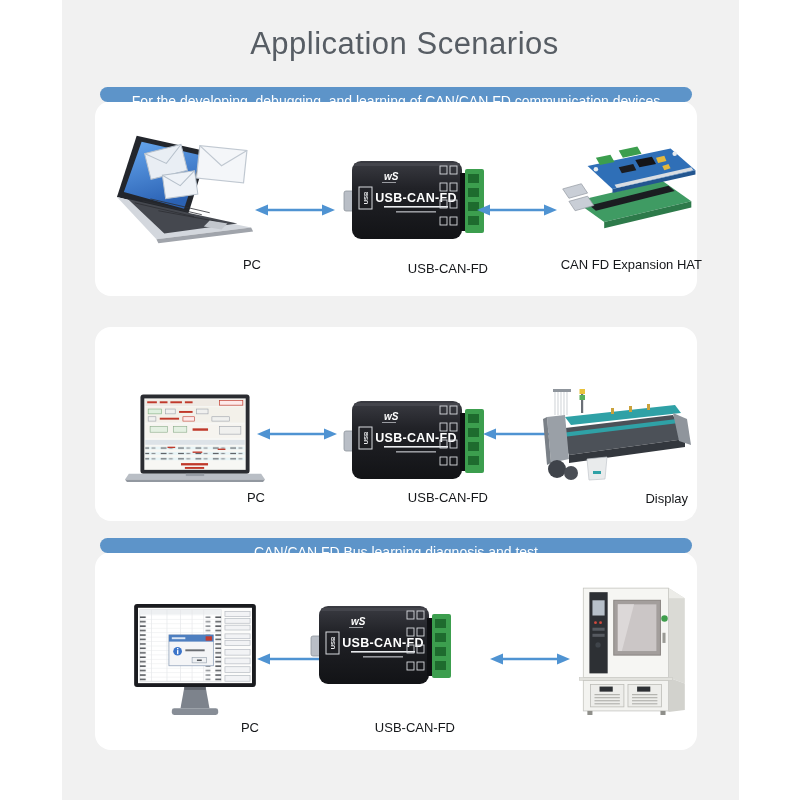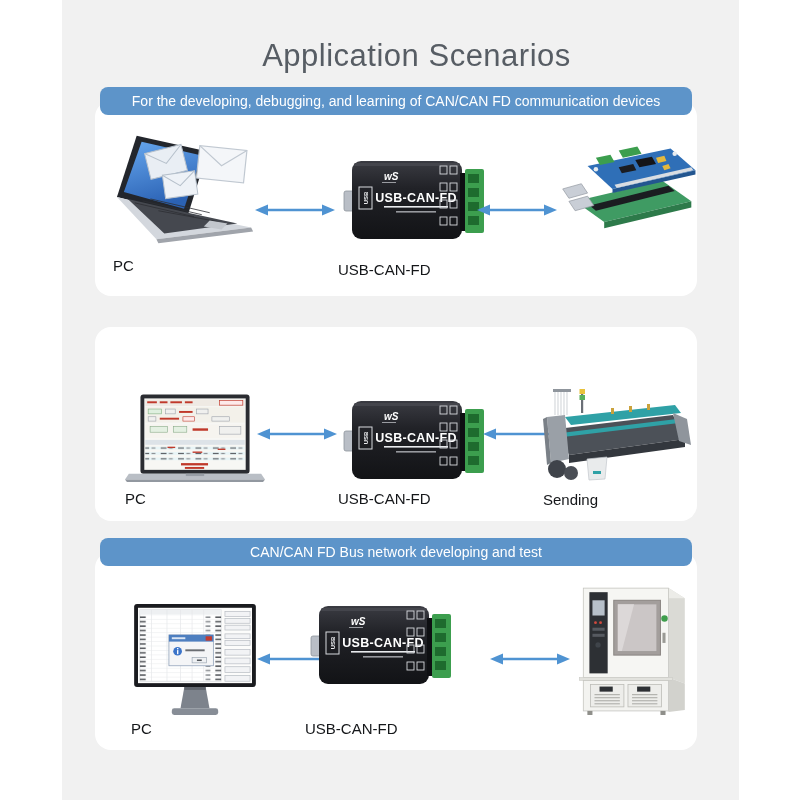--- a/index.html
+++ b/index.html
@@ -1,28 +1,28 @@
 <!DOCTYPE html>
 <html><head>
 <meta charset="utf-8">
 <style>
   html,body{margin:0;padding:0;}
   body{width:800px;height:800px;background:#ffffff;font-family:"Liberation Sans",sans-serif;}
   .stage{position:relative;width:800px;height:800px;background:#ffffff;overflow:hidden;}
   .panel{position:absolute;left:62px;top:0;width:677px;height:800px;background:#f1f1f1;}
-  .title{position:absolute;left:62px;top:22px;width:677px;margin:16px;text-align:center;
+  .title{position:absolute;left:62px;top:22px;width:677px;margin:4px;text-align:center;
          font-size:31px;font-weight:500;color:#575d64;letter-spacing:.5px;}
   .card{position:absolute;left:95px;width:602px;}
-  .card-head{position:absolute;top:0;left:5px;right:5px;height:28px;background:#5d94c9;
+  .card-head{position:absolute;top:0;left:5px;right:5px;height:15px;background:#5d94c9;
              border-radius:8px;color:#fff;font-size:14px;line-height:28px;text-align:center;
              z-index:2;white-space:nowrap;}
   .card-body{position:absolute;left:0;right:0;top:14px;bottom:0;background:#fff;border-radius:16px;z-index:1;}
   .fig{position:absolute;z-index:3;}
   .fig svg{display:block;width:100%;height:100%;}
-  .cap{position:absolute;z-index:3;text-align:left;font-size:15px;color:#15171a;white-space:nowrap;}
+  .cap{position:absolute;z-index:3;text-align:right;font-size:13px;color:#15171a;white-space:nowrap;}
   .arrow{position:absolute;z-index:3;width:80px;height:14px;}
   .arrow svg{display:block;width:100%;height:100%;}
   .hidden-defs{position:absolute;width:0;height:0;overflow:hidden;}
 </style>
 </head>
 <body>
 
 <div class="stage">
   <div class="panel"></div>
   <h1 class="title">Application Scenarios</h1>
@@ -158,20 +158,21 @@
         <polygon points="62,15 80,11 84,18 66,22" fill="#3c9e4e"></polygon>
         <polygon points="78,24 94,21 98,28 82,31" fill="#141519"></polygon>
         <polygon points="62,31 76,28 79,34 65,37" fill="#1b1d22"></polygon>
         <polygon points="98,22 106,20 108,25 100,27" fill="#e5b93e"></polygon>
         <polygon points="104,30 110,28 112,32 106,34" fill="#e5b93e"></polygon>
         <polygon points="58,48 132,31 134,34 60,51" fill="#d9dde2"></polygon>
         <circle cx="40" cy="33" r="2.2" fill="#e8ecf0"></circle>
         <circle cx="116" cy="18" r="2.2" fill="#e8ecf0"></circle>
       </svg>
     </figure>
+    <figcaption class="cap" style="left:427px;top:170px;width:180px;">CAN FD Expansion HAT</figcaption>
   </section>
 
   <section class="card" style="top:313px;height:208px;">
     <div class="card-body"></div>
 
     <figure class="fig" style="left:30px;top:76px;width:140px;height:98px;margin:0;">
       <svg viewBox="0 0 145 94" preserveAspectRatio="xMidYMid meet">
         <rect x="16" y="2" width="113" height="82" rx="3" fill="#2a2c31"></rect>
         <rect x="20" y="6" width="105" height="74" fill="#f7f7f4"></rect>
         <rect x="21" y="7" width="103" height="7" fill="#efeae4"></rect>
@@ -255,25 +256,25 @@
         <polygon points="26,50 142,36 144,40 28,54" fill="#2fa1a6"></polygon>
         <polygon points="12,34 30,32 34,76 16,80" fill="#9aa0a7"></polygon>
         <polygon points="8,36 12,34 16,80 12,82" fill="#7a8087"></polygon>
         <polygon points="138,30 152,36 156,62 144,58" fill="#8f959c"></polygon>
         <circle cx="22" cy="86" r="9" fill="#3f434a"></circle>
         <circle cx="36" cy="90" r="7" fill="#4a4e55"></circle>
         <polygon points="52,76 72,74 70,96 54,97" fill="#e9ebec" stroke="#c2c6cb" stroke-width="0.7"></polygon>
         <rect x="58" y="88" width="8" height="3" fill="#2fa1a6"></rect>
       </svg>
     </figure>
-    <figcaption class="cap" style="left:448px;top:178px;width:145px;">Sending</figcaption>
+    <figcaption class="cap" style="left:448px;top:178px;width:145px;">Display</figcaption>
   </section>
 
   <section class="card" style="top:538px;height:212px;">
-    <div class="card-head">CAN/CAN FD Bus network developing and test</div>
+    <div class="card-head">CAN/CAN FD Bus learning diagnosis and test</div>
     <div class="card-body"></div>
 
     <figure class="fig" style="left:36px;top:64px;width:128px;height:114px;margin:0;">
       <svg viewBox="0 0 130 118" preserveAspectRatio="xMidYMid meet">
         <rect x="2" y="2" width="126" height="86" rx="3" fill="#1a1b1f"></rect>
         <rect x="6" y="6" width="118" height="78" fill="#fcfcfb"></rect>
         <rect x="8" y="8" width="84" height="74" fill="#ffffff" stroke="#d5d8db" stroke-width="0.8"></rect>
         <rect x="8" y="8" width="84" height="5" fill="#eef0f2"></rect>
         <g stroke="#e4e6e9" stroke-width="0.7">
           <line x1="20" y1="8" x2="20" y2="82"></line>

